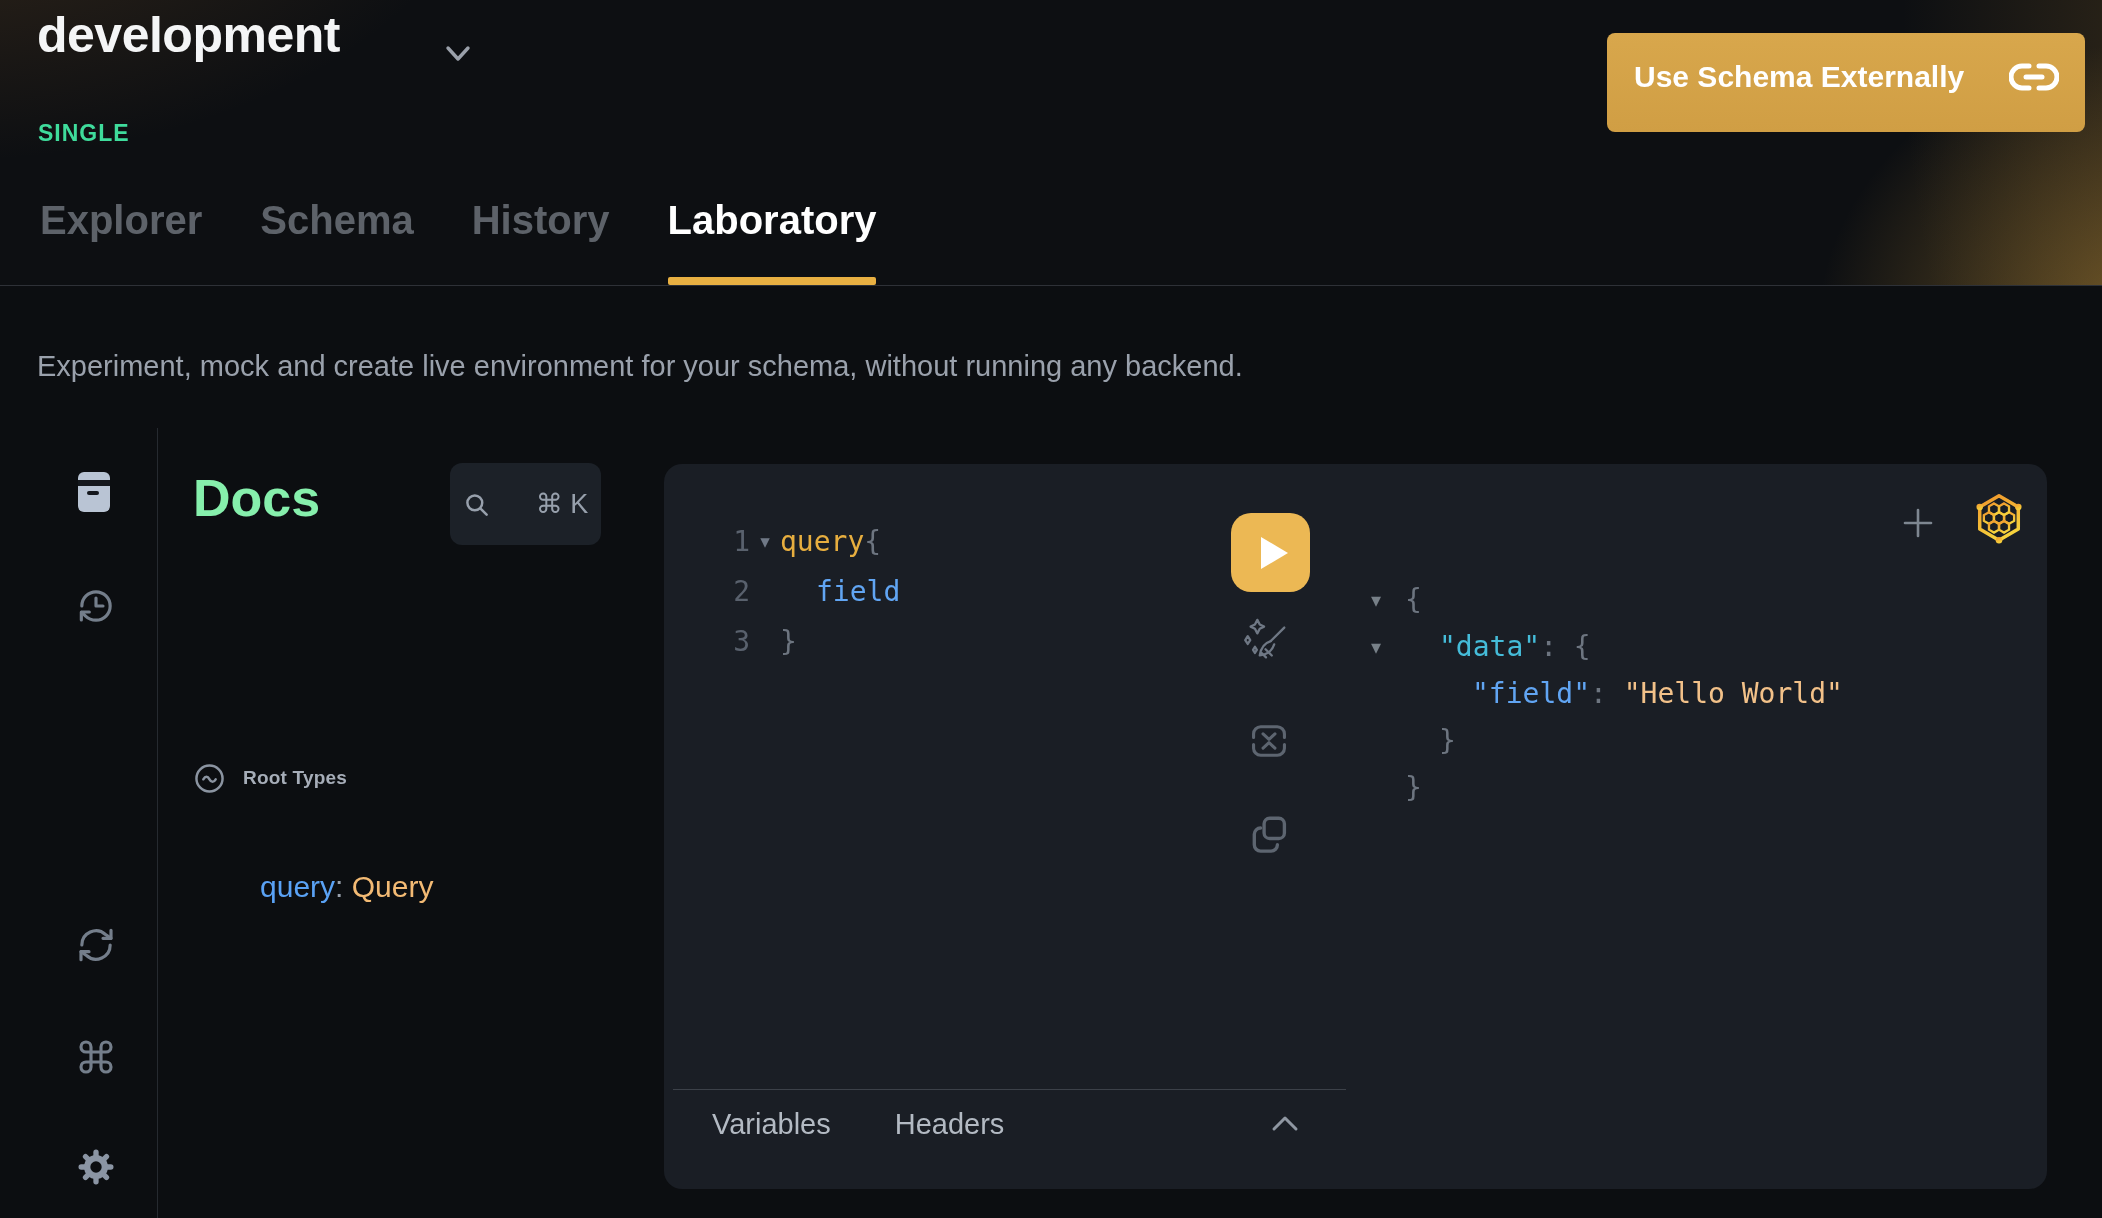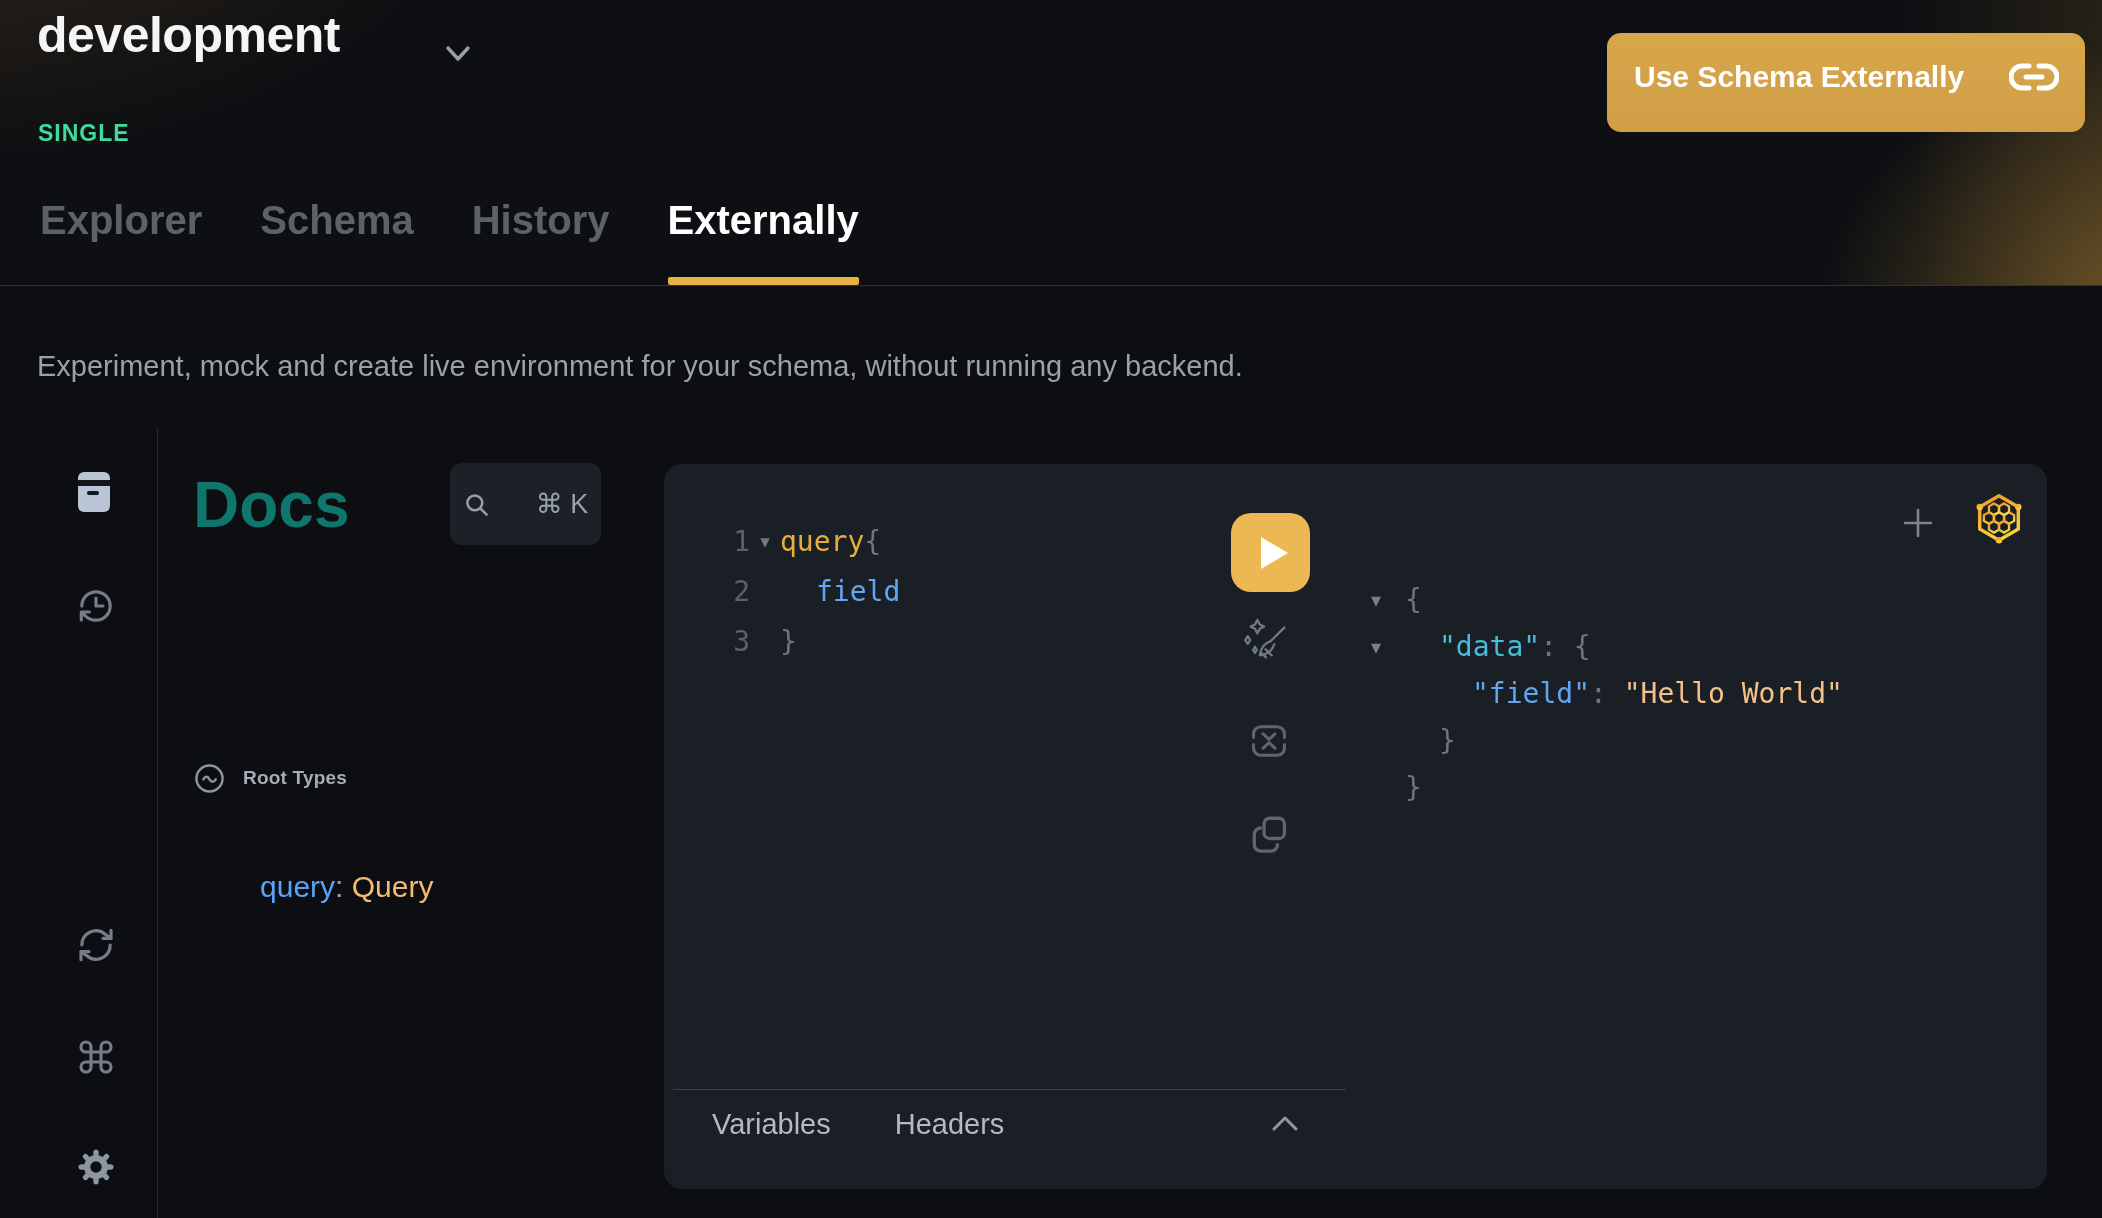--- a/index.html
+++ b/index.html
@@ -27,21 +27,21 @@
     position:absolute;left:37px;top:6px;font-size:50px;font-weight:700;
     color:#f4f5f6;letter-spacing:-.5px;
   }
   .title-chevron{position:absolute;left:443px;top:44px;}
   .env-badge{
     position:absolute;left:38px;top:120px;font-size:23px;font-weight:700;
     letter-spacing:1px;color:var(--badge-green);
   }
   .cta{
     position:absolute;left:1607px;top:33px;width:478px;height:99px;border:none;
-    border-radius:14px;background:linear-gradient(180deg,#d8a74c,#d09e44);
+    border-radius:8px;background:linear-gradient(180deg,#d8a74c,#d09e44);
     display:flex;align-items:center;justify-content:space-between;
     padding:0 26px 12px 27px;cursor:pointer;font-family:inherit;
   }
   .cta span{font-size:30px;font-weight:700;color:#fff;}
   .tabs{
     position:absolute;left:40px;bottom:0;display:flex;gap:58px;align-items:flex-end;
   }
   .tab{
     position:relative;padding-bottom:42px;font-size:40px;font-weight:700;
     color:#5d6269;cursor:pointer;line-height:1.12;
@@ -60,21 +60,21 @@
   }
   .rail button{
     position:absolute;left:76px;width:40px;height:40px;background:none;border:none;
     padding:0;cursor:pointer;
   }
   .rail .i-docs{top:44px;} .rail .i-history{top:158px;}
   .rail .i-refresh{top:497px;} .rail .i-command{top:609px;} .rail .i-gear{top:719px;}
   
   .docs{position:absolute;left:158px;top:286px;width:506px;bottom:0;}
   .docs-title{
-    position:absolute;left:35px;top:182px;font-size:64px;font-weight:700;color:#0f766e;text-align:center;
+    position:absolute;left:35px;top:182px;font-size:52px;font-weight:700;color:#86efac;text-align:center;
   }
   .docs-search{
     position:absolute;left:292px;top:177px;width:151px;height:82px;border:none;
     border-radius:12px;background:#1c2128;display:flex;align-items:center;
     justify-content:center;gap:13px;cursor:pointer;font-family:inherit;
   }
   .docs-search span{font-size:27px;color:#97a0ac;white-space:pre;}
   .docs-desc{
     position:absolute;left:35px;top:293px;width:420px;font-size:30px;
     line-height:45px;color:#98a0ac;
@@ -169,21 +169,21 @@
           <path d="M30 6 h7 a11 11 0 0 1 0 22 h-7"></path>
           <line x1="17" y1="17" x2="33" y2="17"></line>
         </svg>
       </span>
     </button>
 
     <nav class="tabs">
       <div class="tab">Explorer</div>
       <div class="tab">Schema</div>
       <div class="tab">History</div>
-      <div class="tab active">Externally</div>
+      <div class="tab active">Laboratory</div>
     </nav>
   </header>
 
   <p class="subtitle">Experiment, mock and create live environment for your schema, without running any backend.</p>
 
   <aside class="rail">
     <button class="i-docs">
       <span>
         <svg width="36" height="40" viewBox="0 0 36 40">
           <path fill="#b9c4d4" d="M2 6 a6 6 0 0 1 6-6 h20 a6 6 0 0 1 6 6 v28 a6 6 0 0 1 -6 6 H8 a6 6 0 0 1 -6-6 z"></path>

